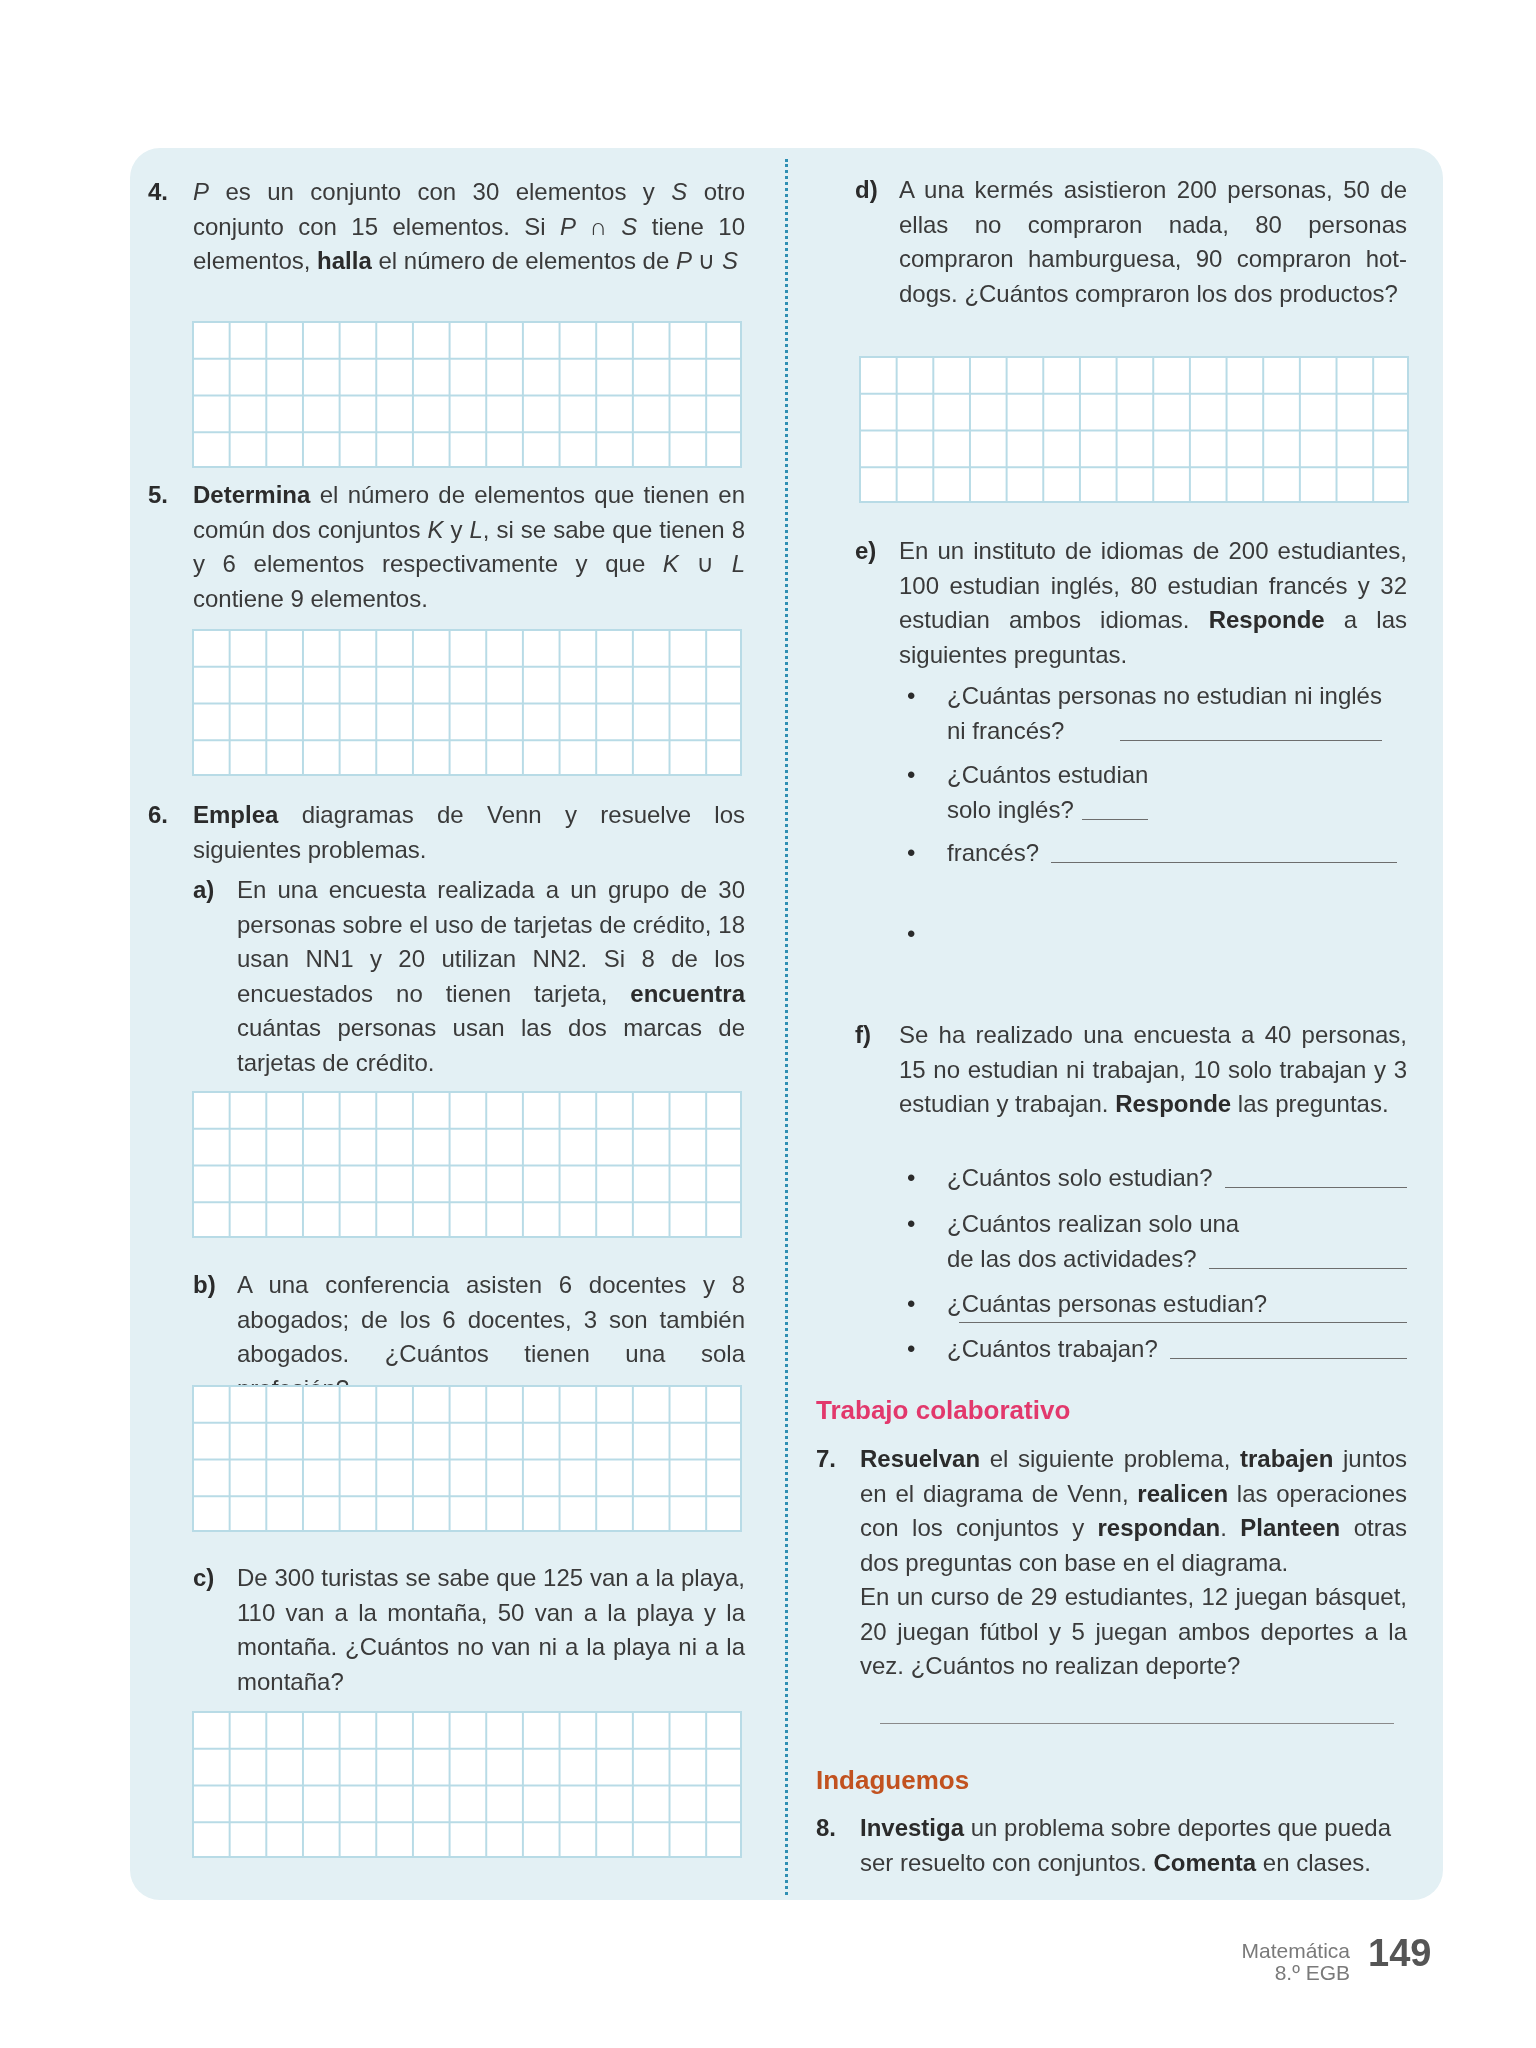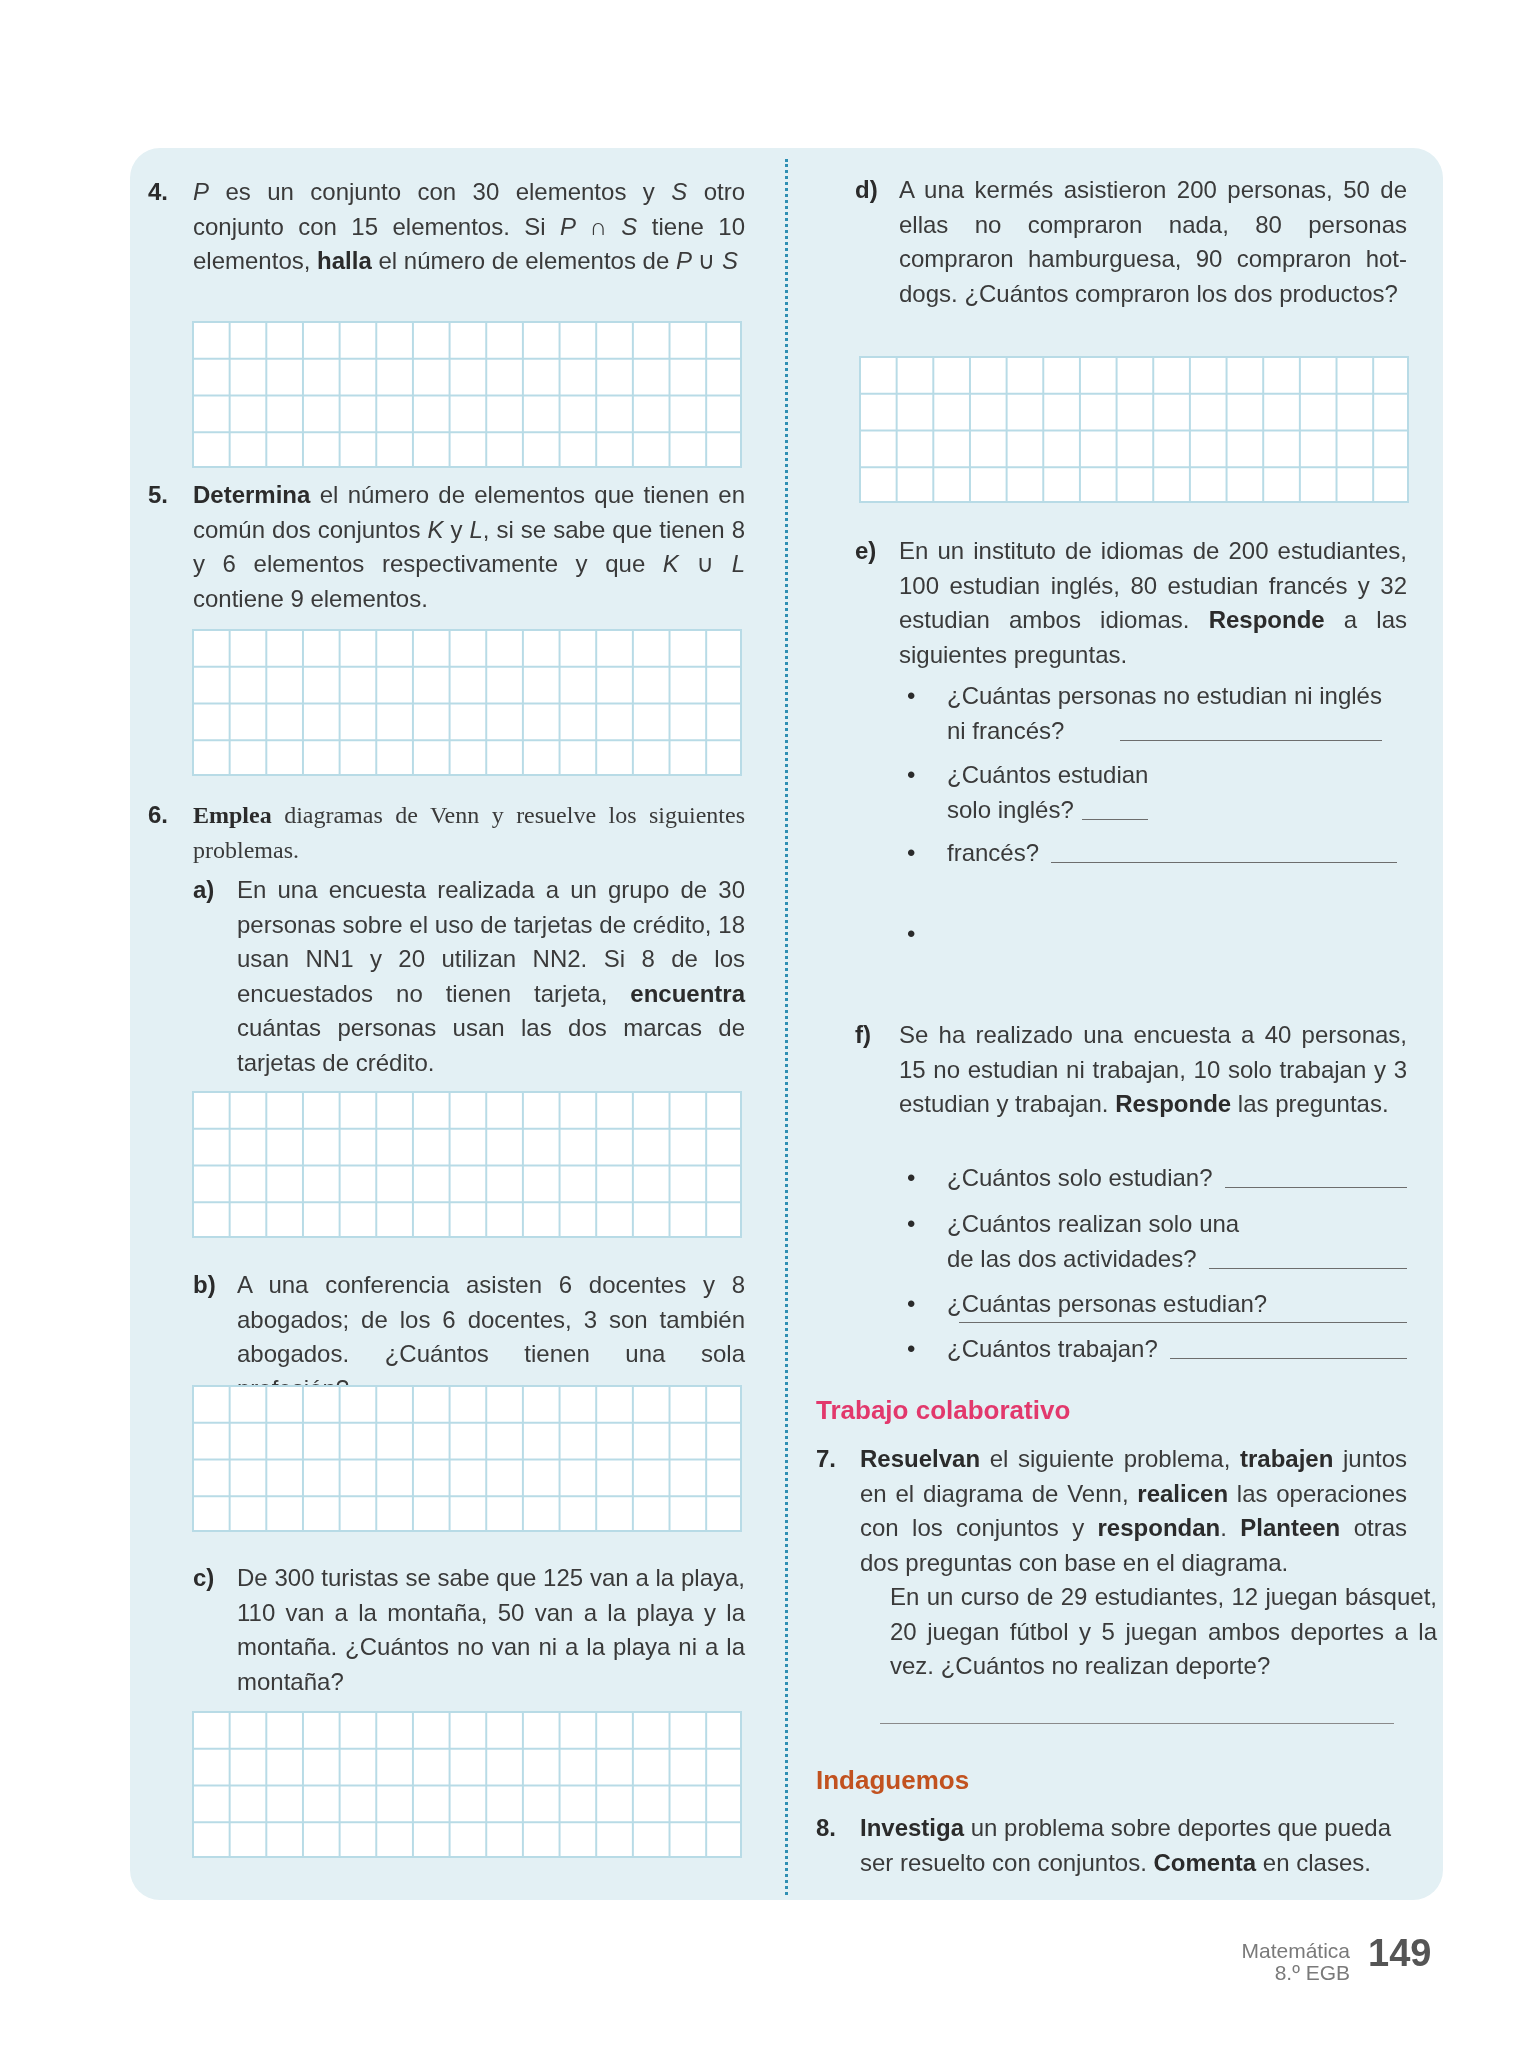--- a/index.html
+++ b/index.html
@@ -41,21 +41,21 @@
 <div class="grid" style="left:192px; top:321px;"></div>
 
 <div class="block" style="left:148px; top:478px; width:597px;">
   <span class="num" style="left:0; top:0;">5.</span>
   <div class="txt" style="left:45px; top:0; width:552px;"><b>Determina</b><span> el número de elementos que tienen en común dos conjuntos </span><i>K</i><span> y </span><i>L</i><span>, si se sabe que tienen 8 y 6 elementos respectivamente y que </span><i>K ∪ L</i><span> contiene 9 elementos.</span></div>
 </div>
 <div class="grid" style="left:192px; top:629px;"></div>
 
 <div class="block" style="left:148px; top:798px; width:597px;">
   <span class="num" style="left:0; top:0;">6.</span>
-  <div class="txt" style="left:45px; top:0; width:552px;font-family:Liberation Serif, serif;"><b>Emplea</b><span> diagramas de Venn y resuelve los siguientes problemas.</span></div>
+  <div class="txt" style="left:45px; top:0; width:552px;"><b>Emplea</b><span> diagramas de Venn y resuelve los siguientes problemas.</span></div>
 </div>
 
 <div class="block" style="left:193px; top:873px; width:552px;">
   <span class="sub" style="left:0; top:0;">a)</span>
   <div class="txt" style="left:44px; top:0; width:508px;"><span>En una encuesta realizada a un grupo de 30 personas sobre el uso de tarjetas de crédito, 18 usan NN1 y 20 utilizan NN2. Si 8 de los encuestados no tienen tarjeta, </span><b>encuentra</b><span> cuántas personas usan las dos marcas de tarjetas de crédito.</span></div>
 </div>
 <div class="grid" style="left:192px; top:1091px;"></div>
 
 <div class="block" style="left:193px; top:1268px; width:552px;">
   <span class="sub" style="left:0; top:0;">b)</span>
@@ -147,21 +147,21 @@
   <div class="btxt" style="display:flex; width:460px;">
       <span>¿Cuántos trabajan?</span>
       <span class="ans-line" style="flex:1; margin:0 0 8px 12px; height:26px;"></span>
     </div>
 </div>
 
 <div class="heading" style="left:816px; top:1395px; color:#e2386c;">Trabajo colaborativo</div>
 <div class="block" style="left:816px; top:1442px; width:591px;">
   <span class="num" style="left:0; top:0;">7.</span>
   <div class="txt" style="left:44px; top:0; width:547px;"><b>Resuelvan</b><span> el siguiente problema, </span><b>trabajen</b><span> juntos en el diagrama de Venn, </span><b>realicen</b><span> las operaciones con los conjuntos y </span><b>respondan</b><span>. </span><b>Planteen</b><span> otras dos preguntas con base en el diagrama.</span></div>
-  <div class="txt" style="left:44px; top:138px; width:547px;margin-left:30px;">En un curso de 29 estudiantes, 12 juegan básquet, 20 juegan fútbol y 5 juegan ambos deportes a la vez. ¿Cuántos no realizan deporte?</div>
+  <div class="txt" style="left:44px; top:138px; width:547px;">En un curso de 29 estudiantes, 12 juegan básquet, 20 juegan fútbol y 5 juegan ambos deportes a la vez. ¿Cuántos no realizan deporte?</div>
 </div>
 <div style="position:absolute; left:880px; top:1723px; width:514px; border-top:1.5px solid #8a8a8a;"></div>
 
 <div class="heading" style="left:816px; top:1765px; color:#c2521f;">Indaguemos</div>
 <div class="block" style="left:816px; top:1811px; width:591px;">
   <span class="num" style="left:0; top:0;">8.</span>
   <div class="txt" style="left:44px; top:0; width:547px; text-align:left;"><b>Investiga</b><span> un problema sobre deportes que pueda ser resuelto con conjuntos. </span><b>Comenta</b><span> en clases.</span></div>
 </div>
 
 <div class="footer-subject">

